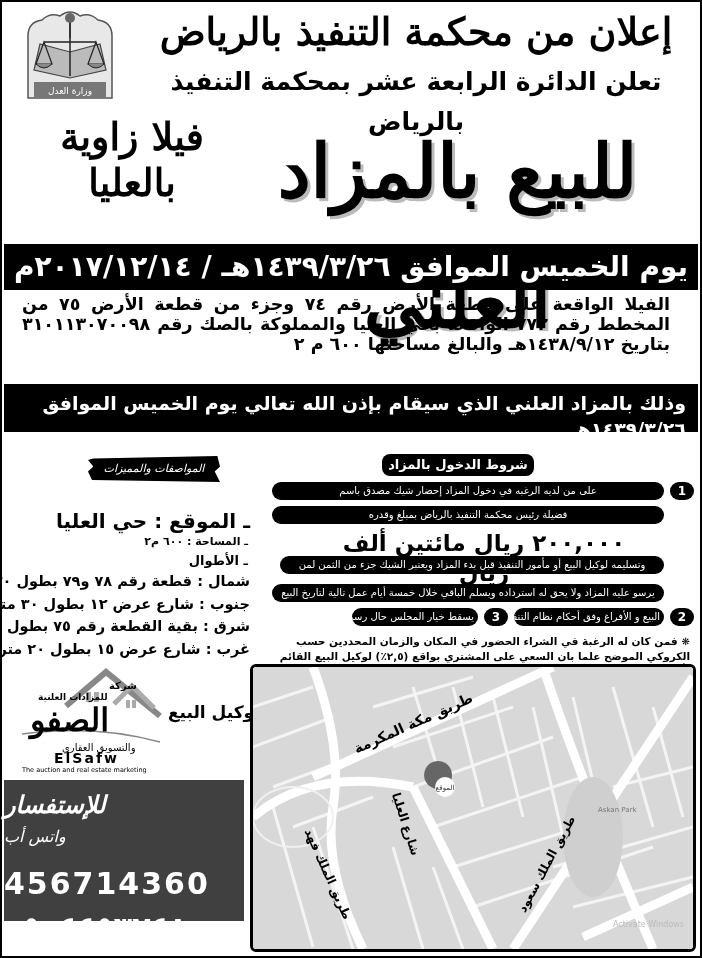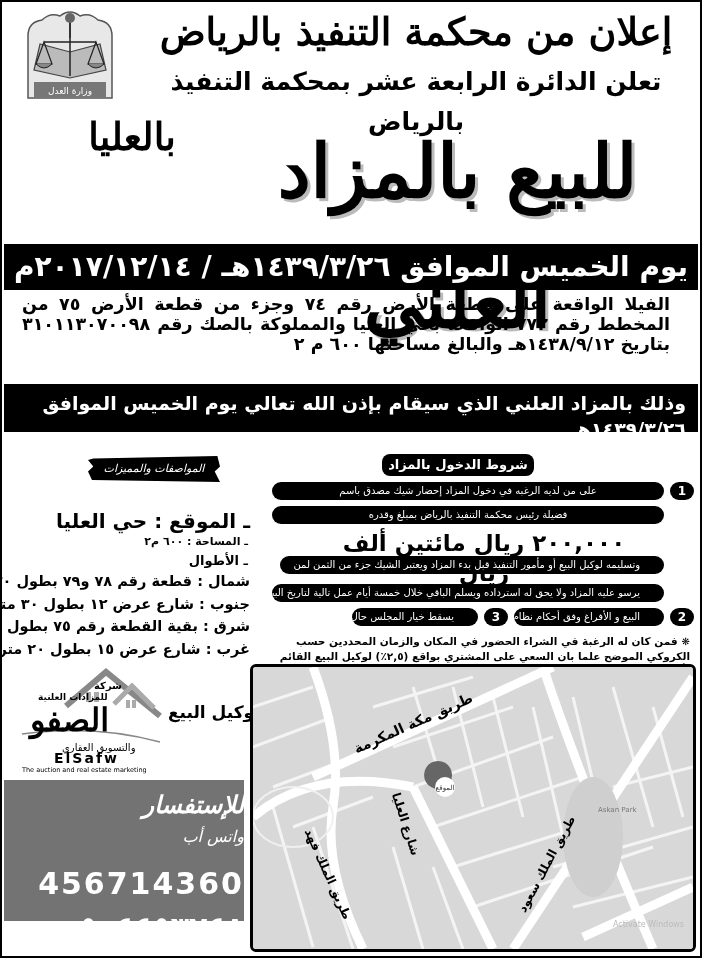--- a/index.html
+++ b/index.html
@@ -44,43 +44,43 @@
   .spec-lengths { position: absolute; right: 12px; top: 104px; font-weight: bold; font-size: 13px; line-height: 18px; }
   .bounds { position: absolute; right: 10px; top: 122px; width: 240px; }
   .bound-row { font-weight: bold; font-size: 14.5px; line-height: 22.5px; text-align: right; white-space: nowrap; }
   .bound-row .dir { display: inline-block; min-width: 44px; }
 
   
   .conditions { position: absolute; left: 262px; right: 6px; top: 446px; height: 216px; }
   .cond-header { position: absolute; left: 118px; top: 6px; width: 152px; height: 22px; background: #000; color: #fff;
     border-radius: 8px; font-weight: bold; font-size: 13px; line-height: 22px; text-align: center; }
   .pill { position: absolute; height: 18px; background: #000; color: #fff; border-radius: 9px;
-    font-size: 10px; line-height: 18px; text-align: center; white-space: nowrap; overflow: hidden; padding: 0 24px; }
+    font-size: 10px; line-height: 18px; text-align: center; white-space: nowrap; overflow: hidden; padding: 0 4px; }
   .num-badge { position: absolute; width: 24px; height: 18px; background: #000; color: #fff; border-radius: 9px;
     font-weight: bold; font-size: 12px; line-height: 18px; text-align: center; direction: ltr; }
   .price { position: absolute; left: 60px; right: 50px; top: 80px; height: 30px; text-align: center;
     font-weight: bold; font-size: 23px; line-height: 30px; }
   .note { position: absolute; left: 4px; right: 4px; top: 186px; font-weight: bold; font-size: 10.5px; line-height: 14px; text-align: right; }
   .note .star { font-size: 10px; margin-left: 4px; }
 
   
   .agent { position: absolute; left: 4px; top: 662px; width: 252px; height: 112px; direction: ltr; }
   .agent-label { position: absolute; left: 160px; top: 36px; width: 90px; text-align: center; direction: rtl;
     font-weight: bold; font-size: 17px; line-height: 24px; }
   .agent-company { position: absolute; left: 8px; top: 0; width: 148px; height: 112px; }
-  .agent-company .sh { position: absolute; left: 80px; top: 16px; font-size: 10px; font-weight: bold; direction: rtl; }
+  .agent-company .sh { position: absolute; left: 95px; top: 16px; font-size: 10px; font-weight: bold; direction: rtl; }
   .agent-company .sh2 { position: absolute; left: 24px; top: 28px; font-size: 9px; font-weight: bold; direction: rtl; }
   .agent-company .brand { position: absolute; left: 16px; top: 38px; font-family: "DejaVu Serif", serif;
     font-weight: bold; font-size: 32px; line-height: 36px; direction: rtl; }
   .agent-company .mk { position: absolute; left: 48px; top: 78px; font-size: 10px; font-weight: normal; direction: rtl; }
   .agent-company .en { position: absolute; left: 40px; top: 86px; font-size: 14px; font-weight: bold; letter-spacing: 2px; }
   .agent-company .tag { position: absolute; left: 8px; top: 102px; font-size: 6.5px; }
 
   
-  .contact { position: absolute; left: 2px; top: 778px; width: 240px; height: 141px; background: #737373; color: #fff; text-align: right; }
+  .contact { position: absolute; left: 2px; top: 778px; width: 240px; height: 141px; background: #404040; color: #fff; text-align: left; }
   .contact .ttl { position: absolute; left: 0; right: 0; top: 8px; font-family: "DejaVu Serif", serif; font-weight: bold; font-style: italic; font-size: 24px; line-height: 34px; }
   .contact .wa { position: absolute; left: 0; right: 0; top: 46px; font-family: "DejaVu Serif", serif; font-style: italic; font-size: 16px; line-height: 22px; }
   .contact .ph { position: absolute; left: 0; right: 0; font-weight: bold; font-size: 30px; line-height: 40px; letter-spacing: 2px; direction: ltr; }
   .contact .ph1 { top: 84px; }
   .contact .ph2 { top: 128px; }
 
   
   .map { position: absolute; left: 248px; top: 662px; width: 446px; height: 288px; border: 3px solid #000; border-radius: 6px;
     background: #dcdcdc; overflow: hidden; direction: ltr; }
   .map svg { position: absolute; left: 0; top: 0; }
@@ -106,20 +106,21 @@
       <rect x="14" y="74" width="72" height="16" fill="#777"></rect>
       <text x="50" y="86" font-size="9" fill="#fff" text-anchor="middle" font-family="DejaVu Sans, sans-serif">وزارة العدل</text>
     </svg>
   </div>
 
   <div class="title-main">إعلان من محكمة التنفيذ بالرياض</div>
   <div class="title-sub">تعلن الدائرة الرابعة عشر بمحكمة التنفيذ بالرياض</div>
 
   <div class="hero">للبيع بالمزاد العلني</div>
   <div class="villa-tag">
+    <div>فيلا زاوية</div>
     <div>بالعليا</div>
   </div>
 
   <div class="date-bar">يوم الخميس الموافق ١٤٣٩/٣/٢٦هـ / ٢٠١٧/١٢/١٤م</div>
 
   <div class="desc">الفيلا الواقعة على قطعة الأرض رقم ٧٤ وجزء من قطعة الأرض ٧٥ من المخطط رقم ٧٧٢ الواقعة بحي العليا والمملوكة بالصك رقم ٣١٠١١٣٠٧٠٠٩٨ بتاريخ ١٤٣٨/٩/١٢هـ والبالغ مساحتها ٦٠٠ م ٢</div>
 
   <div class="auction-bar">
     <div class="l1">وذلك بالمزاد العلني الذي سيقام بإذن الله تعالي يوم الخميس الموافق ١٤٣٩/٣/٢٦هـ</div>
     <div class="l2">بعد صلاة العصر مباشرة في موقع الفيلا بالعليا وذلك وفقاً للشروط الآتية :</div>

